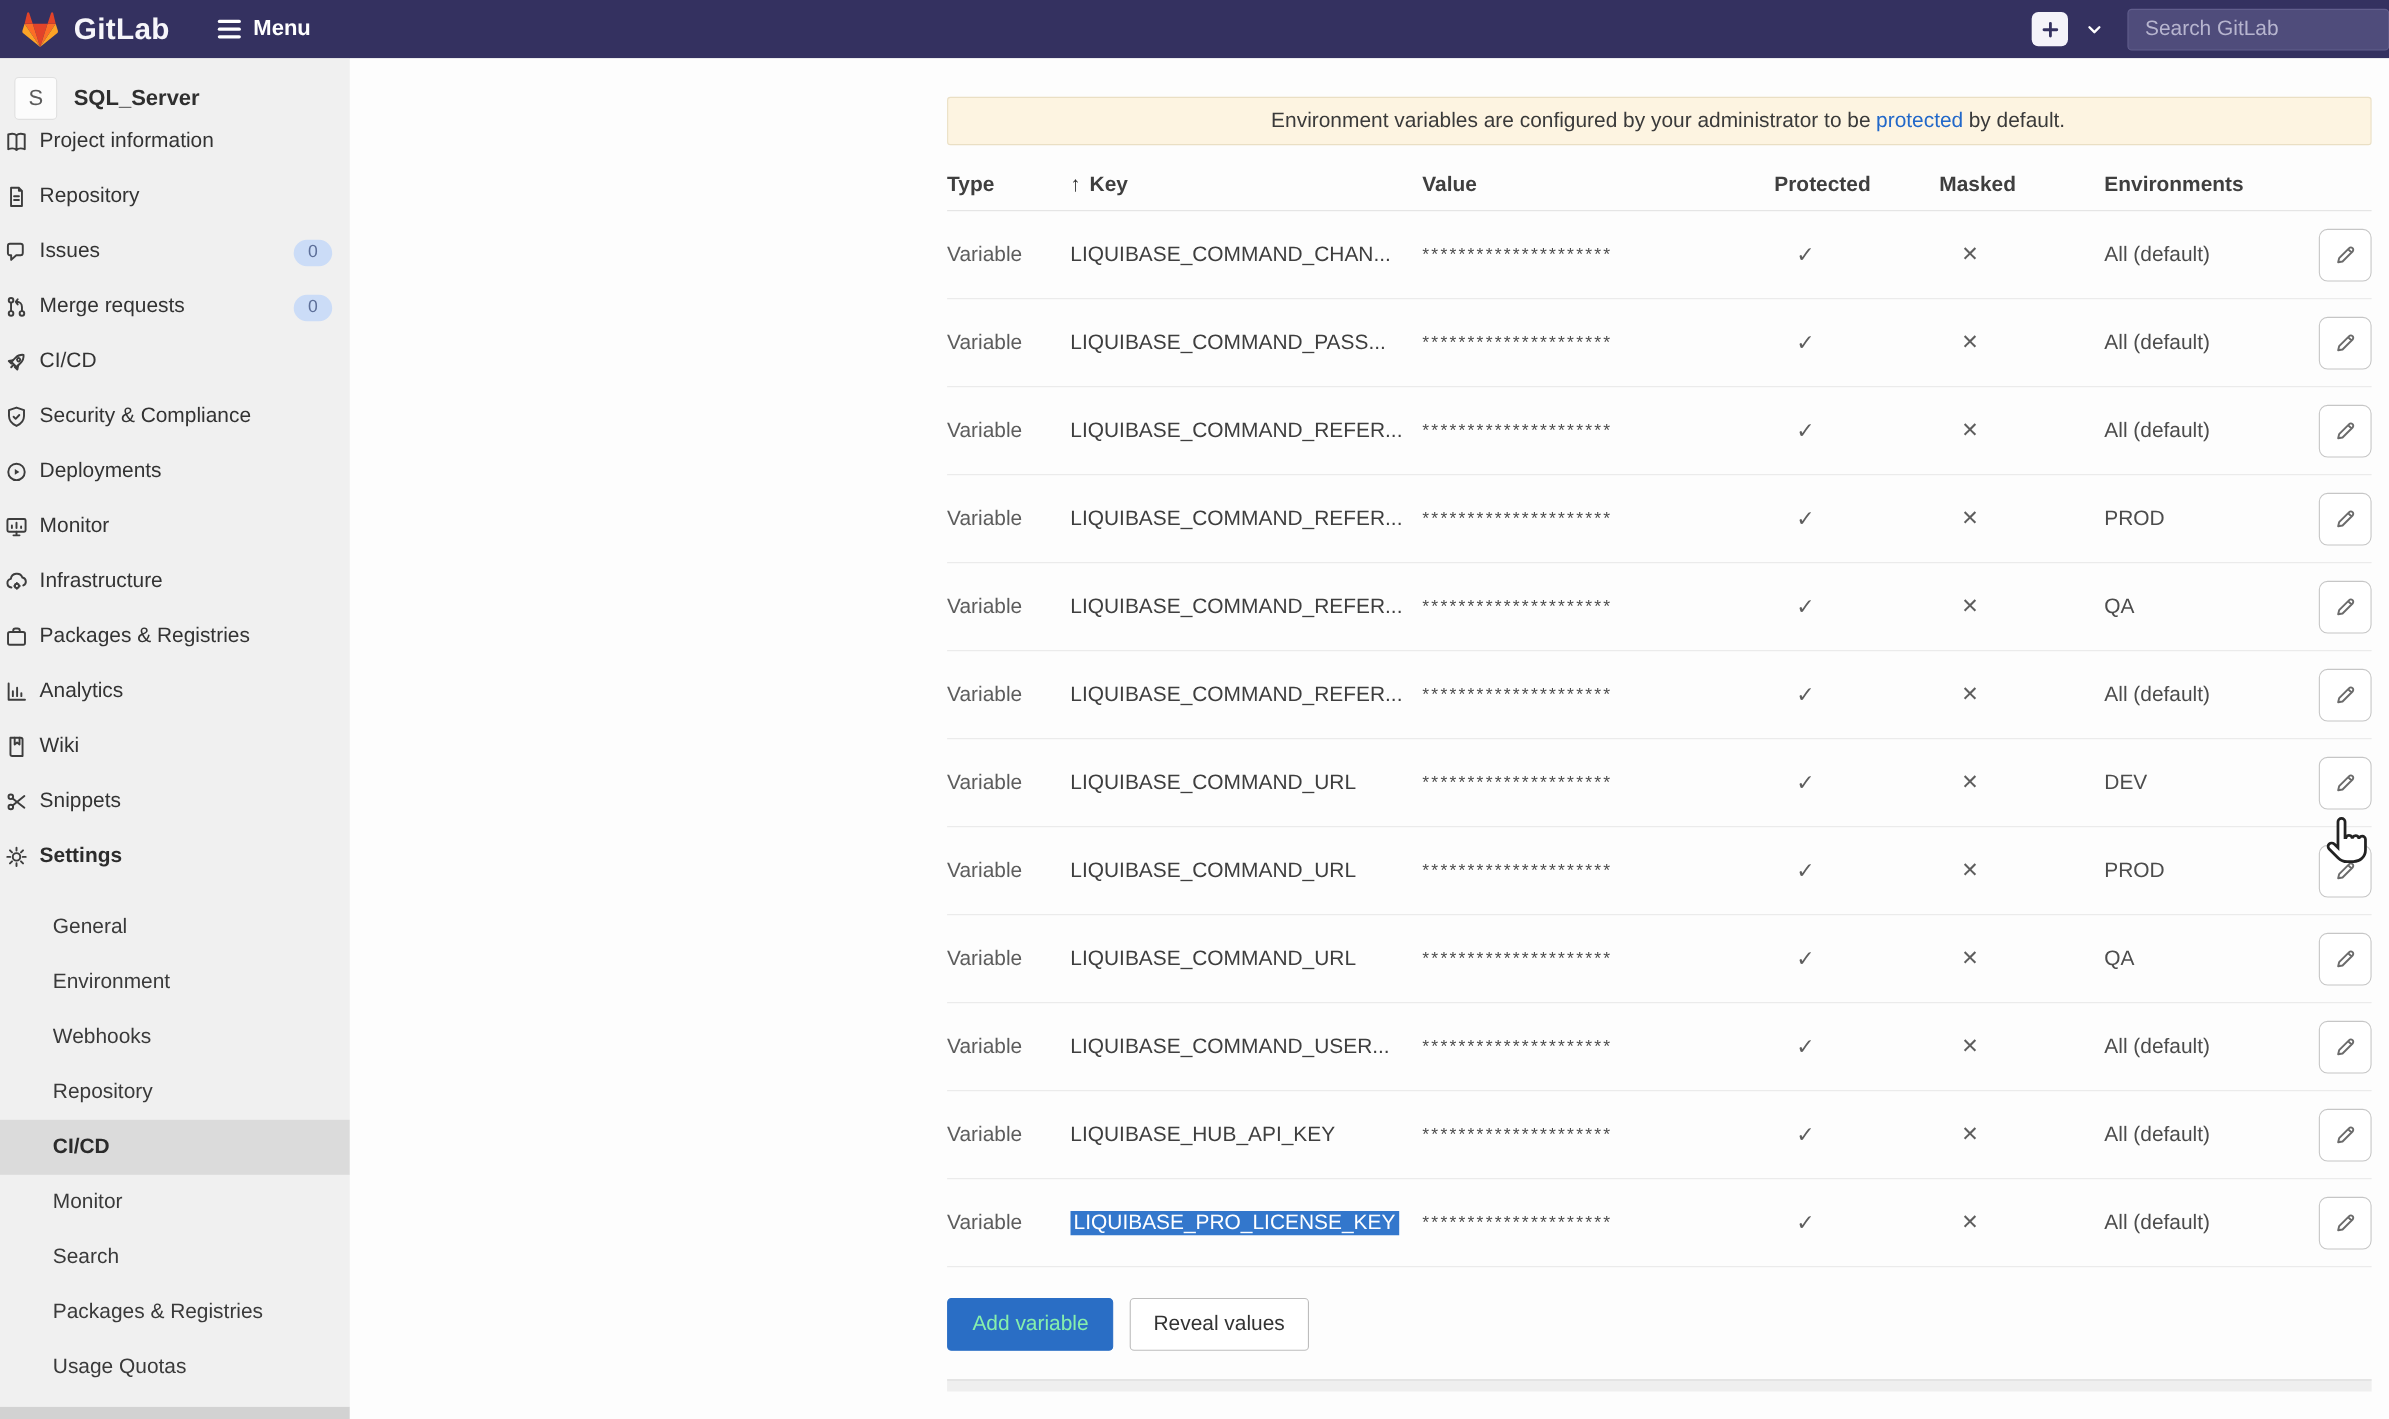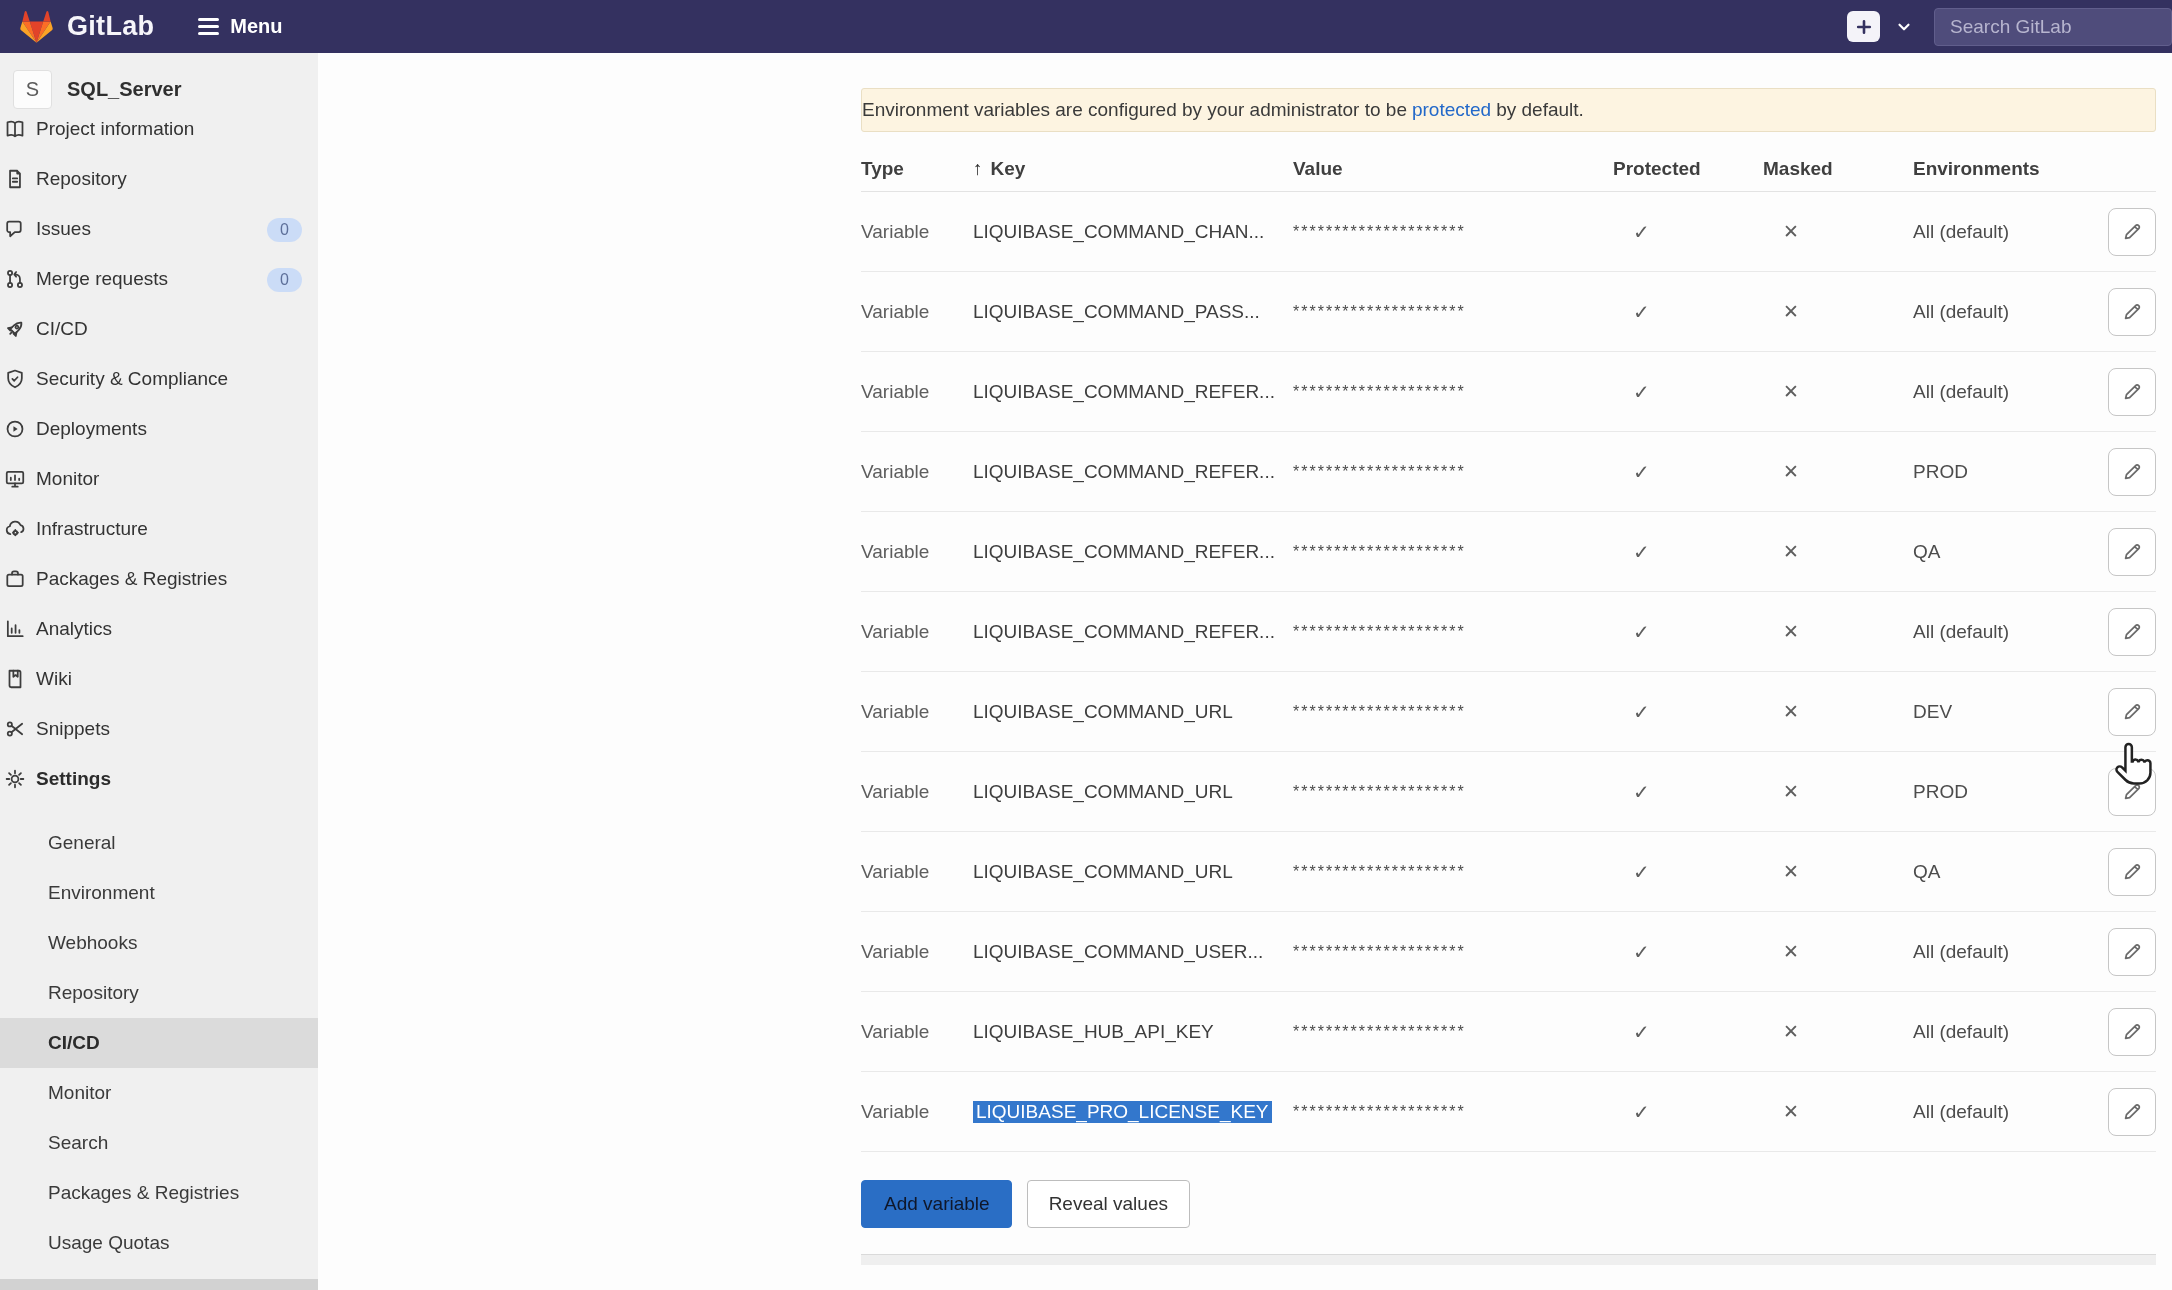--- a/index.html
+++ b/index.html
@@ -31,40 +31,40 @@
   .slabel { white-space:nowrap; }
   .side-item.bold .slabel { font-weight:700; color:#2c2c2c; }
   .badge { margin-left:auto; background:#cbdcf7; color:#5d6f99; font-size:16px; border-radius:14px; padding:3px 13px; }
   .sub-item { height:50px; display:flex; align-items:center; padding-left:48px; font-size:19px; color:#3a3a3a; cursor:pointer; white-space:nowrap; }
   .sub-item.active { background:#dbdbdb; font-weight:700; color:#2b2b2b; }
   .sidebar-strip { position:absolute; bottom:0; left:0; width:100%; height:11px; background:#d2d2d2; }
 
   
   .main { flex:1; background:#fdfdfd; }
   .content { margin-left:543px; margin-right:16px; }
-  .banner { margin-top:35px; height:44px; background:#fdf4e1; border:1px solid #eadfc4; border-radius:3px; display:flex; align-items:center; font-size:19px; color:#3a3a3a; }
+  .banner { margin-top:35px; height:44px; background:#fdf4e1; border:1px solid #eadfc4; border-radius:3px; display:flex; align-items:center; justify-content:center; font-size:19px; color:#3a3a3a;padding-left:16px; }
   .banner a { color:#2268c9; cursor:pointer; text-decoration:none; margin:0 5px; }
 
   .grid { display:grid; grid-template-columns:112px 320px 320px 150px 150px 1fr 56px; align-items:center; }
   .thead { height:60px; padding-top:14px; border-bottom:1px solid #e3e3e3; font-weight:700; color:#3f3f3f; font-size:19px; }
   .sort-arrow { font-weight:400; margin-right:8px; color:#2e2e2e; cursor:pointer; }
   .trow { height:80px; border-bottom:1px solid #e9e9e9; font-size:19px; }
   .c.type { color:#5d5d5d; }
   .c.key { color:#3e3e3e; white-space:nowrap; overflow:hidden; }
   .c.value { color:#4a4a4a; font-size:16px; letter-spacing:2px; white-space:nowrap; overflow:hidden; }
   .glyph { font-size:20px; color:#5e5e5e; padding-left:20px; display:inline-block; }
   .glyph.x { font-size:19px; }
   .c.env { color:#4c4c4c; white-space:nowrap; }
   .c.act { display:flex; justify-content:flex-end; }
   .edit-btn { width:48px; height:48px; border:1px solid #c6c6c6; background:#fff; border-radius:8px; display:flex; align-items:center; justify-content:center; cursor:pointer; color:#6b6b6b; }
   .key-selected { background:#3377cc; color:#fff; padding:4px 3px; box-shadow:0 6px 0 -2px rgba(40,52,78,.55); }
 
   .btn-row { display:flex; gap:15px; margin-top:28px; }
   .btn { font-family:inherit; font-size:19px; border-radius:4px; padding:12px 21px; cursor:pointer; }
-  .btn-primary { background:#2a6ec5; border:1px solid #2a6ec5; color:#0f172a;padding-left:22px; }
+  .btn-primary { background:#2a6ec5; border:1px solid #2a6ec5; color:#86efac;padding-left:22px; }
   .btn-secondary { background:#fff; border:1px solid #bdbdbd; color:#333; }
   .bottom-divider { margin-top:26px; border-top:1px solid #dadada; height:11px; background:#efefef; }
 
   .cursor { position:absolute; left:2112px; top:740px; pointer-events:none; z-index:9; }
 </style>
 </head>
 <body>
 
 <header class="topbar">
   <div class="brand">

